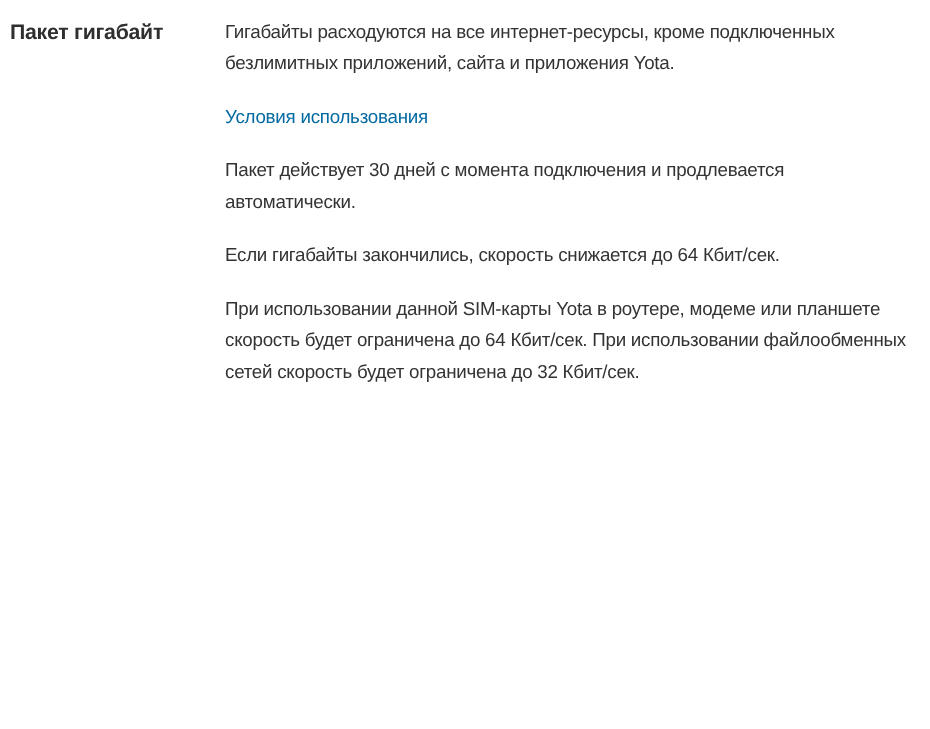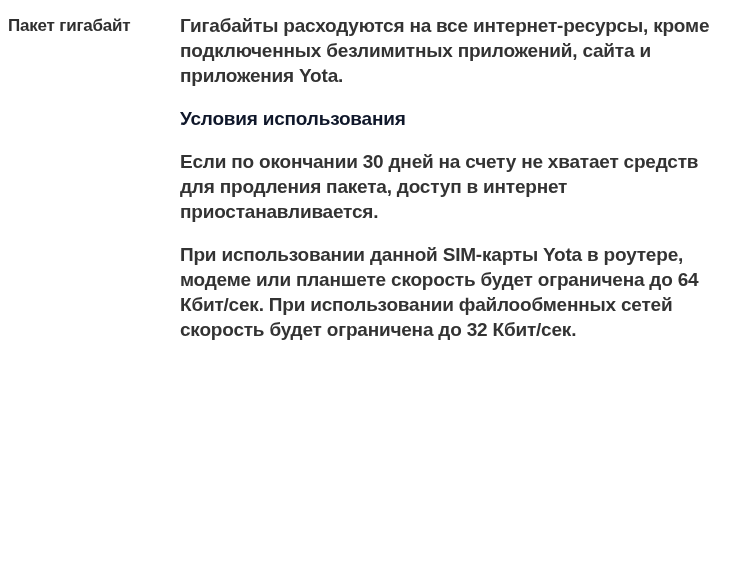--- a/index.html
+++ b/index.html
@@ -28,36 +28,36 @@
     font-weight: bold;
     color: #2f2f2f;
     letter-spacing: -0.2px;
   }
   .faq-content {
     max-width: 560px;
     padding-right: 4px;
   }
   .faq-content p {
     margin: 0 4px 18px 0;
-    font-size: 19px;
+    font-size: 15px;
     line-height: 25px;
     color: #333333;
     letter-spacing: -0.2px;
-    font-weight: bold;
   }
   .faq-content p.muted {
-    color: #0f172a;
+    color: #0369a1;
   }
 </style>
 </head>
 <body>
 
 <div class="faq-row">
   <div class="faq-term-col">
     <div class="faq-term">Пакет гигабайт</div>
   </div>
   <div class="faq-content">
     <p>Гигабайты расходуются на все интернет-ресурсы, кроме подключенных безлимитных приложений, сайта и приложения Yota.</p>
     <p class="muted">Условия использования</p>
-    <p>Если по окончании 30 дней на счету не хватает средств для продления пакета, доступ в интернет приостанавливается.</p>
+    <p>Пакет действует 30 дней с момента подключения и продлевается автоматически.</p>
+    <p>Если гигабайты закончились, скорость снижается до 64 Кбит/сек.</p>
     <p>При использовании данной SIM-карты Yota в роутере, модеме или планшете скорость будет ограничена до 64 Кбит/сек. При использовании файлообменных сетей скорость будет ограничена до 32 Кбит/сек.</p>
   </div>
 </div>
 
 </body></html>

